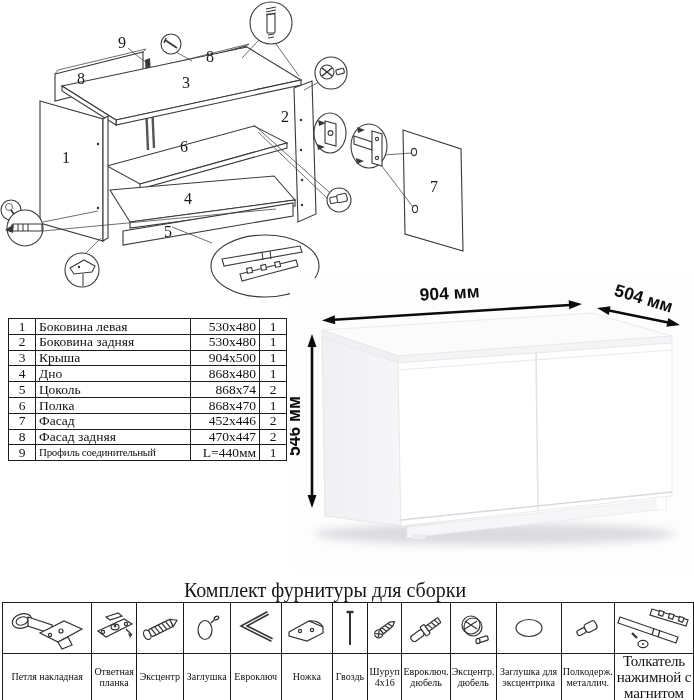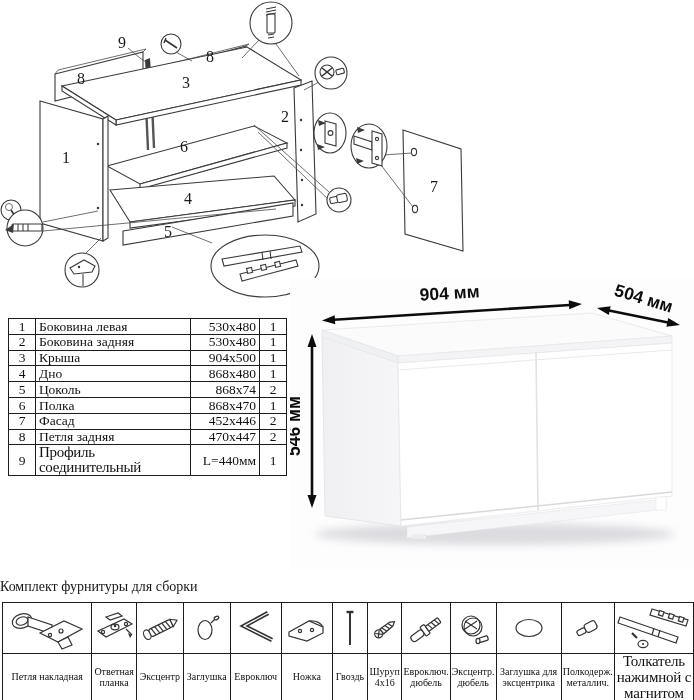--- a/index.html
+++ b/index.html
@@ -12,27 +12,27 @@
   .num-label{font-family:"Liberation Serif",serif;font-size:16px;fill:#1a1a1a;}
   
   .parts-table{position:absolute;left:8px;top:318px;border-collapse:collapse;
                font-size:13.5px;}
   .parts-table td{border:1.4px solid #1c1c1c;height:14.8px;padding:0 3px;line-height:1;}
   .parts-table td.c{text-align:center;}
   .parts-table td.name{width:148px;}
   .parts-table td.n0{width:20px;}
   .parts-table td.sz{width:62px;text-align:right;}
   .parts-table td.q{width:20px;text-align:center;}
-  .parts-table tr.small td.name{font-size:15px;letter-spacing:-.3px;}
+  .parts-table tr.small td.name{font-size:11px;letter-spacing:-.3px;}
   
   .photo{position:absolute;left:290px;top:278px;}
   .dim-label{font-family:"Liberation Sans",sans-serif;font-weight:bold;font-size:17.5px;fill:#0c0c0e;}
   
-  .hw-title{position:absolute;left:0;top:579px;width:694px;
-            padding-right:44px;box-sizing:border-box;font-size:14px;color:#151515;}
+  .hw-title{position:absolute;left:0;top:579px;width:694px;text-align:center;
+            padding-right:44px;box-sizing:border-box;font-size:20px;color:#151515;}
   .hw-table{position:absolute;left:2px;top:602px;border-collapse:collapse;table-layout:fixed;}
   .hw-table td{border:1.3px solid #1c1c1c;padding:0;text-align:center;vertical-align:middle;}
   .hw-table tr.icons td{height:50px;}
   .hw-table tr.names td{height:24px;font-size:10px;line-height:1.05;padding:0 1px;}
   .hw-table tr.names td.tight{font-size:15px;letter-spacing:-.2px;}
   .hw-table tr.qtys td{height:18px;font-size:15px;}
   .hw-icon svg{margin:0 auto;}
   .hw-glyph{stroke:#333;stroke-width:1.2;fill:#fff;}
   .hw-glyph-line{stroke:#333;stroke-width:1.2;fill:none;}
 </style>
@@ -268,21 +268,21 @@
         <td class="q">1</td>
       </tr>
       <tr>
         <td class="n0 c">7</td>
         <td class="name">Фасад</td>
         <td class="sz">452x446</td>
         <td class="q">2</td>
       </tr>
       <tr>
         <td class="n0 c">8</td>
-        <td class="name">Петля задняя</td>
+        <td class="name">Фасад задняя</td>
         <td class="sz">470x447</td>
         <td class="q">2</td>
       </tr>
       <tr class="small">
         <td class="n0 c">9</td>
         <td class="name">Профиль соединительный</td>
         <td class="sz">L=440мм</td>
         <td class="q">1</td>
       </tr>
     </tbody>

